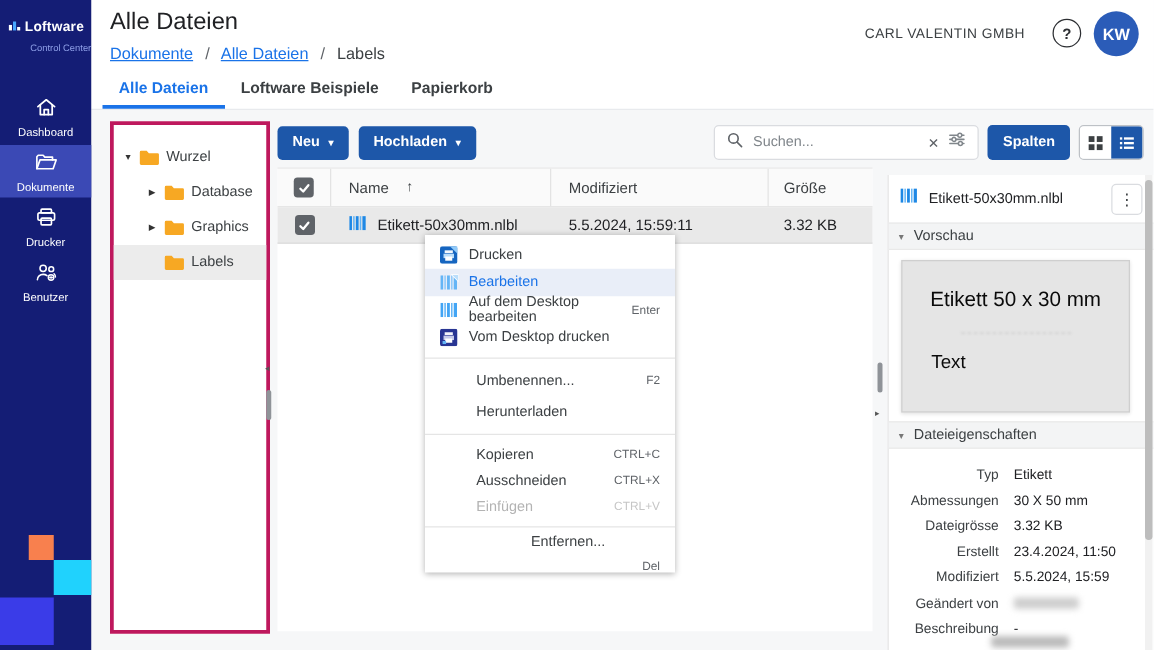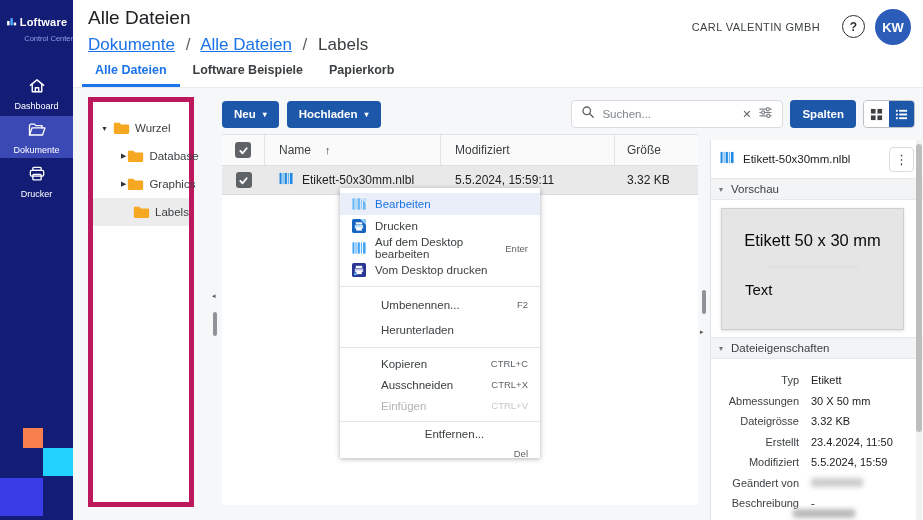--- a/index.html
+++ b/index.html
@@ -17,37 +17,37 @@
   .nav-item { height:42px; margin-bottom:2px; display:flex; flex-direction:column; align-items:center; justify-content:center; gap:3px; color:#fff; font-size:9px; cursor:pointer; }
   .nav-item.active { background:#3b49b5; }
   .sq { position:absolute; }
   .sq-orange { left:23px; top:428px; width:20px; height:20px; background:#f8804e; }
   .sq-cyan { left:43px; top:448px; width:30px; height:28px; background:#20d2fd; }
   .sq-blue { left:0; top:478px; width:43px; height:38px; background:#3a3ce8; }
 
   
   .topbar { position:absolute; left:73px; top:0; width:850px; height:56px; background:#fff; }
   .page-title { position:absolute; left:15px; top:7px; font-size:19px; color:#202124; }
-  .breadcrumb { position:absolute; left:15px; top:35px; font-size:17px; color:#3c4043; }
+  .breadcrumb { position:absolute; left:15px; top:35px; font-size:13px; color:#3c4043; }
   .bc-link { color:#1a73e8; text-decoration:underline; cursor:pointer; }
   .bc-sep { margin:0 6px; color:#5f6368; }
   .org { position:absolute; right:103px; top:21px; font-size:11px; color:#3c4043; letter-spacing:.4px; }
   .help { position:absolute; right:58px; top:15px; width:23px; height:23px; border:1.6px solid #2d2f33; border-radius:50%; display:flex; align-items:center; justify-content:center; font-size:12px; font-weight:700; color:#2d2f33; cursor:pointer; }
   .avatar { position:absolute; right:12px; top:9px; width:36px; height:36px; border-radius:50%; background:#2b5cb8; color:#fff; font-size:13px; font-weight:700; display:flex; align-items:center; justify-content:center; cursor:pointer; }
 
   
   .tabbar { position:absolute; left:73px; top:56px; width:850px; height:32px; background:#fff; border-bottom:1px solid #e8eaed; display:flex; padding-left:9px; }
   .tab { padding:0 13px; font-size:12.5px; font-weight:700; color:#3c4043; line-height:29px; cursor:pointer; border-bottom:3px solid transparent; }
   .tab.active { color:#1a73e8; border-bottom-color:#1a73e8; }
 
   
   .content { position:absolute; left:73px; top:88px; width:850px; height:432px; background:#f6f7f8; }
 
   
-  .tree-panel { position:absolute; left:15px; top:9px; width:106px; height:410px; background:#fff; border:5px solid #be185d; padding-top:12px; }
+  .tree-panel { position:absolute; left:15px; top:9px; width:128px; height:410px; background:#fff; border:3px solid #be185d; padding-top:12px; }
   .tree-row { height:28px; display:flex; align-items:center; font-size:11.5px; color:#3c4043; cursor:pointer; }
   .tree-row.lvl0 { padding-left:8px; }
   .tree-row.lvl1 { padding-left:28px; }
   .tree-row.selected { background:#ececec; }
   .exp { width:11px; font-size:7px; color:#333; }
   .tree-folder { margin:0 5px 0 1px; display:flex; }
 
   
   .split-arrow { position:absolute; font-size:7px; color:#555; cursor:pointer; line-height:1; }
   .grip { position:absolute; width:4px; height:24px; background:#8f9398; border-radius:2px; cursor:col-resize; }
@@ -156,20 +156,33 @@
       <div class="nav-item">
         <span>
           <svg width="20" height="20" viewBox="0 0 24 24" fill="none" stroke="#fff" stroke-width="1.6" stroke-linecap="round" stroke-linejoin="round">
               <rect x="7" y="4" width="10" height="3.6" rx="1"></rect>
               <rect x="4" y="7.6" width="16" height="7" rx="1.6"></rect>
               <rect x="7" y="12.6" width="10" height="6.4" rx="1"></rect>
             </svg>
         </span>
         <span>Drucker</span>
       </div>
+      <div class="nav-item">
+        <span>
+          <svg width="20" height="20" viewBox="0 0 24 24" fill="none" stroke="#fff" stroke-width="1.5" stroke-linecap="round">
+              <circle cx="9" cy="8" r="3"></circle>
+              <path d="M3.5 19 c0-3.2 2.5-5.2 5.5-5.2 c1.4 0 2.7.4 3.7 1.2"></path>
+              <circle cx="16.8" cy="8.8" r="2.3"></circle>
+              <path d="M19.5 13.2 c.8.7 1.3 1.8 1.3 3"></path>
+              <circle cx="16.6" cy="16.8" r="2.6"></circle>
+              <path d="M16.6 15.4 v2.8 M15.2 16.8 h2.8" stroke-width="1.1"></path>
+            </svg>
+        </span>
+        <span>Benutzer</span>
+      </div>
     </nav>
     <div class="sq sq-orange"></div>
     <div class="sq sq-cyan"></div>
     <div class="sq sq-blue"></div>
   </aside>
 
   <header class="topbar">
     <div class="page-title">Alle Dateien</div>
     <div class="breadcrumb">
       <span class="bc-link">Dokumente</span>
@@ -328,48 +341,48 @@
           </span>
           <span>Etikett-50x30mm.nlbl</span>
         </div>
         <div class="c-mod">5.5.2024, 15:59:11</div>
         <div class="c-size">3.32 KB</div>
       </div>
     </div>
 
     <div class="ctx">
       <div class="ctx-group g1">
+        <div class="ctx-item">
+          <span class="ci">
+            <svg width="14" height="14" viewBox="0 0 15 15">
+                <rect width="15" height="15" rx="2" fill="#1565c0"></rect>
+                <polygon points="15,0 15,6.5 8.5,0" fill="#90caf9"></polygon>
+                <rect x="4" y="3.5" width="7" height="2.4" fill="#ffffff" opacity="0.95"></rect>
+                <rect x="3" y="6.4" width="9" height="3.8" fill="#bbdefb"></rect>
+                <rect x="4.5" y="8.8" width="6" height="3.6" fill="#ffffff"></rect>
+              </svg>
+          </span>
+          <span>Drucken</span>
+        </div>
         <div class="ctx-item hl">
           <span class="ci">
             <svg width="15" height="14" viewBox="0 0 16 14">
                 <rect x="0.5" y="1" width="2.2" height="12" fill="#64b5f6"></rect>
                 <rect x="3.7" y="1" width="1.3" height="12" fill="#90caf9"></rect>
                 <rect x="6" y="1" width="2.4" height="12" fill="#64b5f6"></rect>
                 <rect x="9.4" y="1" width="1.3" height="12" fill="#90caf9"></rect>
                 <rect x="11.7" y="1" width="2.8" height="12" fill="#64b5f6"></rect>
                 <polygon points="16,0 16,7 9,0" fill="#fff"></polygon>
                 <polygon points="15.5,0.5 15.5,5.5 10.5,0.5" fill="#bbdefb"></polygon>
               </svg>
           </span>
           <span>Bearbeiten</span>
         </div>
         <div class="ctx-item">
           <span class="ci">
-            <svg width="14" height="14" viewBox="0 0 15 15">
-                <rect width="15" height="15" rx="2" fill="#1565c0"></rect>
-                <polygon points="15,0 15,6.5 8.5,0" fill="#90caf9"></polygon>
-                <rect x="4" y="3.5" width="7" height="2.4" fill="#ffffff" opacity="0.95"></rect>
-                <rect x="3" y="6.4" width="9" height="3.8" fill="#bbdefb"></rect>
-                <rect x="4.5" y="8.8" width="6" height="3.6" fill="#ffffff"></rect>
-              </svg>
-          </span>
-          <span>Drucken</span>
-        </div>
-        <div class="ctx-item">
-          <span class="ci">
             <svg width="15" height="14" viewBox="0 0 16 14">
                 <rect x="0.5" y="1" width="2.2" height="12" fill="#42a5f5"></rect>
                 <rect x="3.7" y="1" width="1.3" height="12" fill="#64b5f6"></rect>
                 <rect x="6" y="1" width="2.4" height="12" fill="#42a5f5"></rect>
                 <rect x="9.4" y="1" width="1.3" height="12" fill="#64b5f6"></rect>
                 <rect x="11.7" y="1" width="2.8" height="12" fill="#42a5f5"></rect>
               </svg>
           </span>
           <span>Auf dem Desktop bearbeiten</span>
           <span class="sc">Enter</span>

